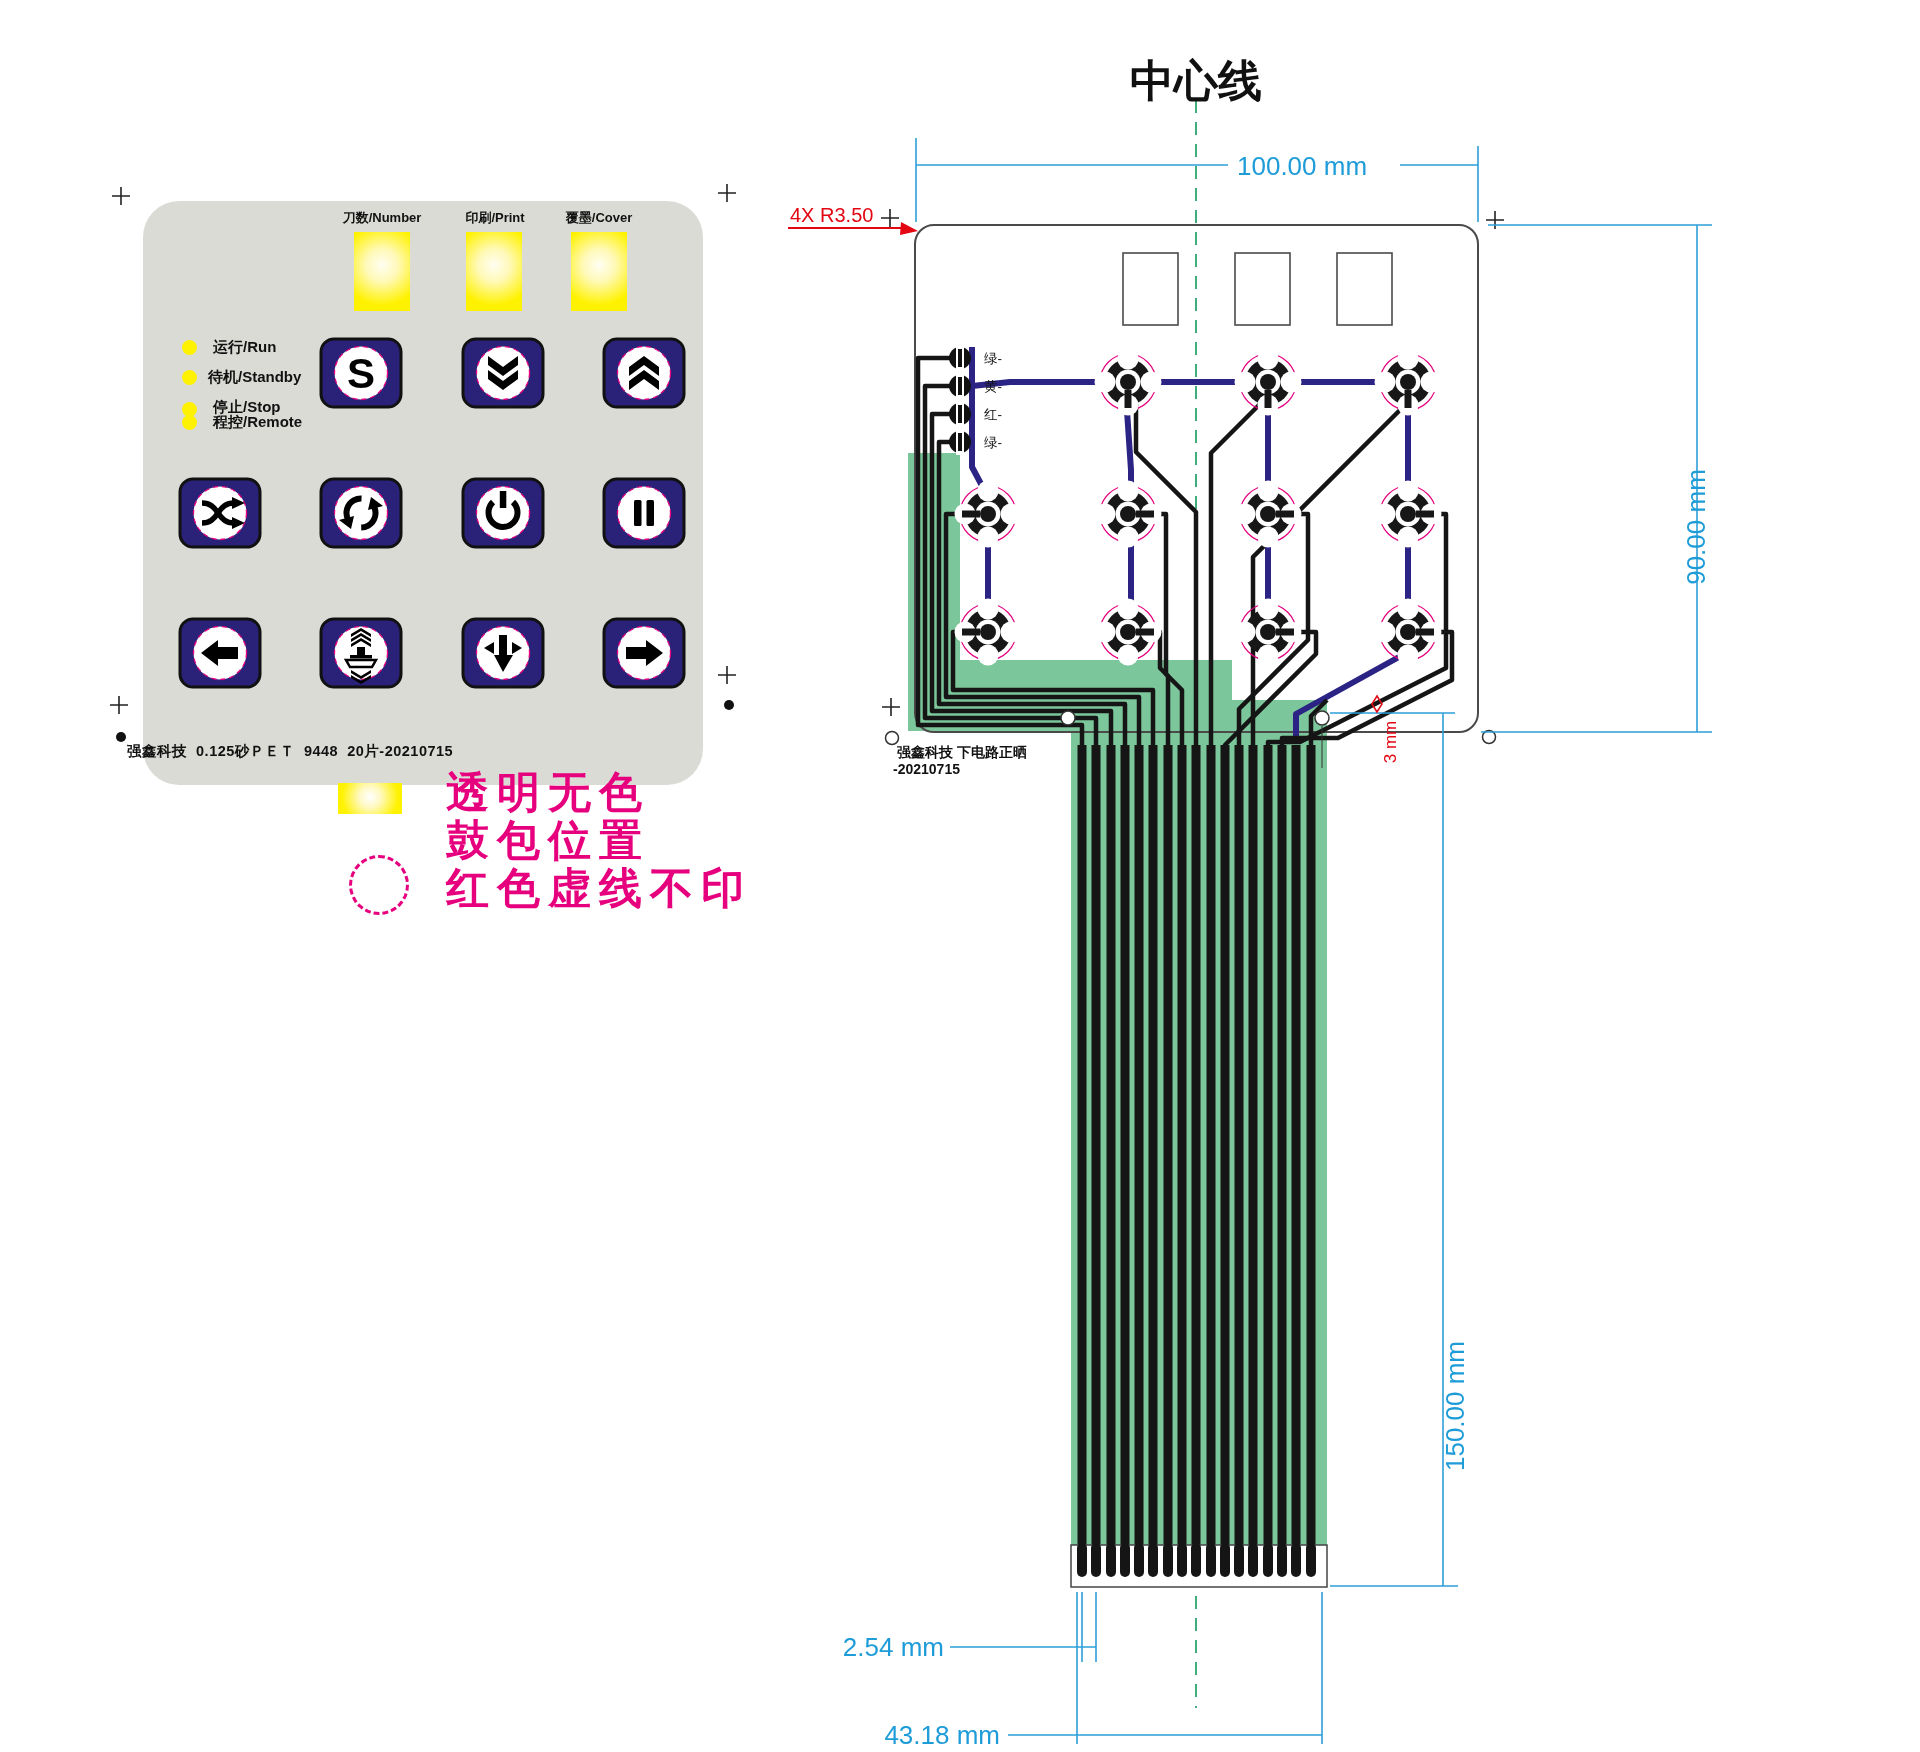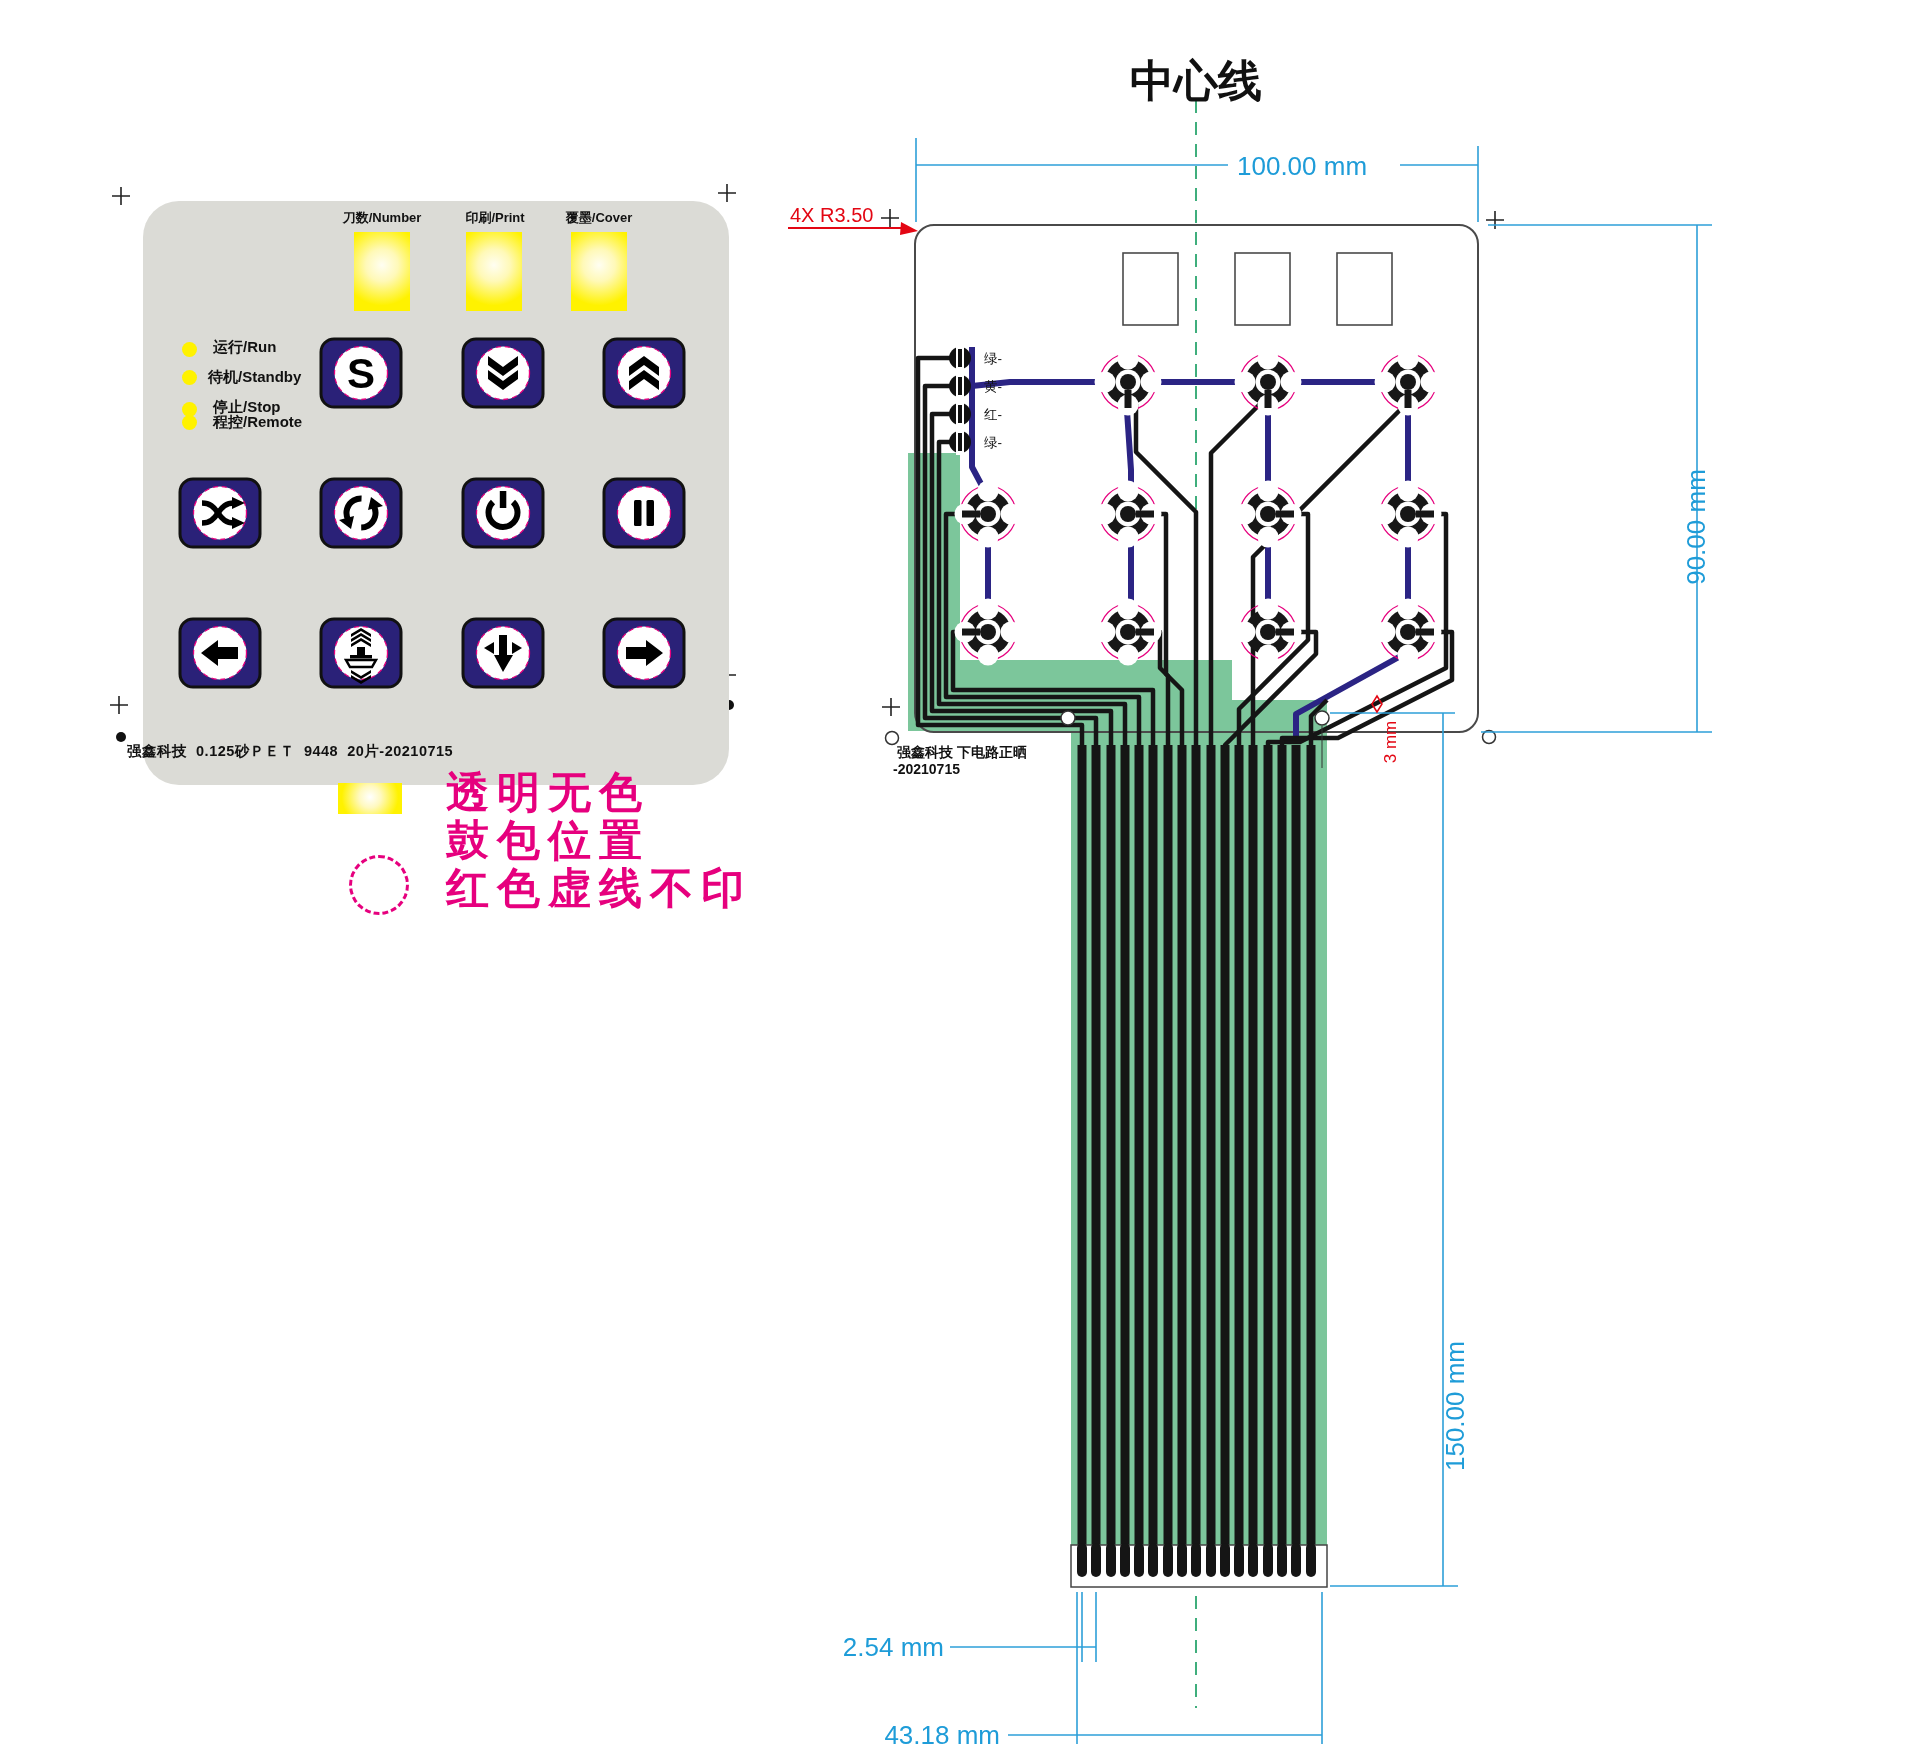--- a/index.html
+++ b/index.html
@@ -1,21 +1,21 @@
 <!DOCTYPE html>
 <html><head>
 <meta charset="utf-8">
 <style>
   html,body{margin:0;padding:0;background:#fff;}
   body{width:1920px;height:1752px;position:relative;overflow:hidden;
        font-family:"Liberation Sans","DejaVu Sans",sans-serif;}
   .abs{position:absolute;}
   svg.layer{position:absolute;left:0;top:0;}
   
-  .panel{left:143px;top:201px;width:560px;height:584px;background:#DBDBD6;border-radius:36px;padding-left:26px;}
+  .panel{left:143px;top:201px;width:560px;height:584px;background:#DBDBD6;border-radius:36px;}
   .winlab{position:absolute;width:150px;text-align:center;font-size:13px;font-weight:bold;color:#111;top:8px;}
   .win{position:absolute;top:31px;width:56px;height:79px;
        background:radial-gradient(circle at 50% 42%,#FFFEF2 0%,#FFF9B8 30%,#FFF200 75%);}
   .ledrow{position:absolute;left:39px;display:flex;align-items:center;gap:16px;height:20px;}
   .leddot{width:15px;height:15px;border-radius:50%;background:#FFF200;}
   .ledlab{font-size:15px;font-weight:bold;color:#111;white-space:nowrap;}
   .btn{position:absolute;width:84px;height:72px;}
   .caption{left:127px;top:742px;font-size:14.5px;font-weight:bold;color:#111;letter-spacing:.5px;white-space:pre;text-align:center;}
   
   .lg-swatch{left:338px;top:783px;width:64px;height:31px;
@@ -338,21 +338,21 @@
 </svg>
 
 <div class="abs panel">
   <div class="winlab" style="left:164px;">刀数/Number</div>
   <div class="winlab" style="left:277px;">印刷/Print</div>
   <div class="winlab" style="left:381px;">覆墨/Cover</div>
   <div class="win" style="left:211px;"></div>
   <div class="win" style="left:323px;"></div>
   <div class="win" style="left:428px;"></div>
 
-  <div class="ledrow" style="top:136px;align-items:flex-end;">
+  <div class="ledrow" style="top:136px;">
     <span class="leddot"></span>
     <span class="ledlab">运行/Run</span>
     </div>
   <div class="ledrow" style="top:166px;gap:11px;">
     <span class="leddot"></span>
     <span class="ledlab">待机/Standby</span>
     </div>
   <div class="ledrow" style="top:196px;align-items:flex-end;">
     <span class="leddot"></span>
     <span class="ledlab">停止/Stop</span>

